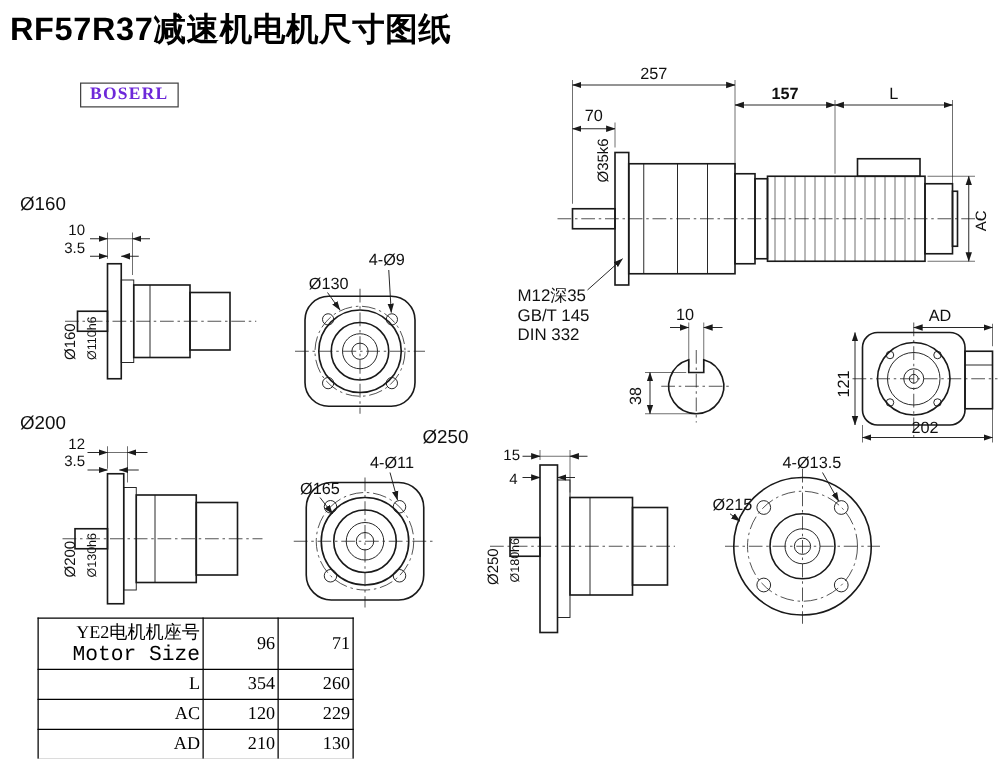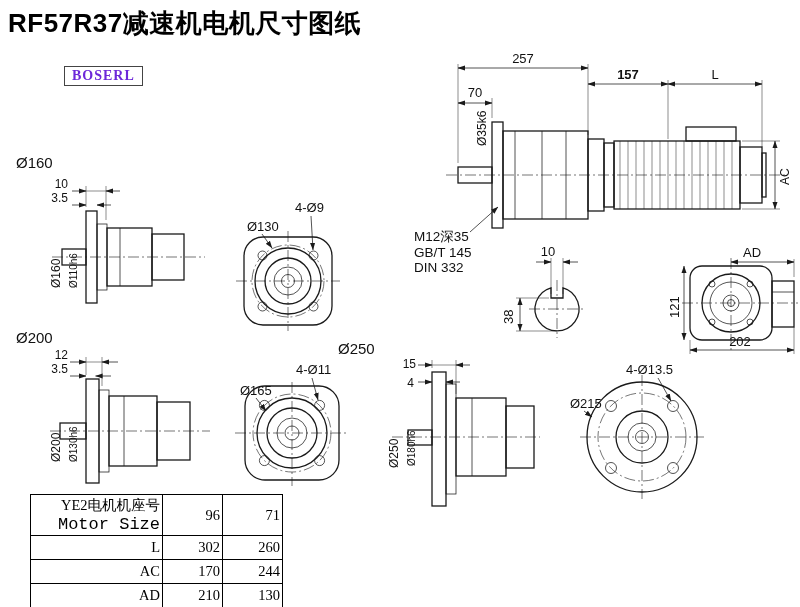--- a/index.html
+++ b/index.html
@@ -280,27 +280,27 @@
       <tr>
         <td class="hdr">
           <div>YE2电机机座号</div>
           <div class="mono">Motor Size</div>
         </td>
         <td>96</td>
         <td>71</td>
       </tr>
       <tr>
         <td>L</td>
-        <td>302</td>
+        <td>354</td>
         <td>260</td>
       </tr>
       <tr>
         <td>AC</td>
-        <td>170</td>
-        <td>244</td>
+        <td>120</td>
+        <td>229</td>
       </tr>
       <tr>
         <td>AD</td>
         <td>210</td>
         <td>130</td>
       </tr>
     </tbody>
   </table>
 
 </div>

